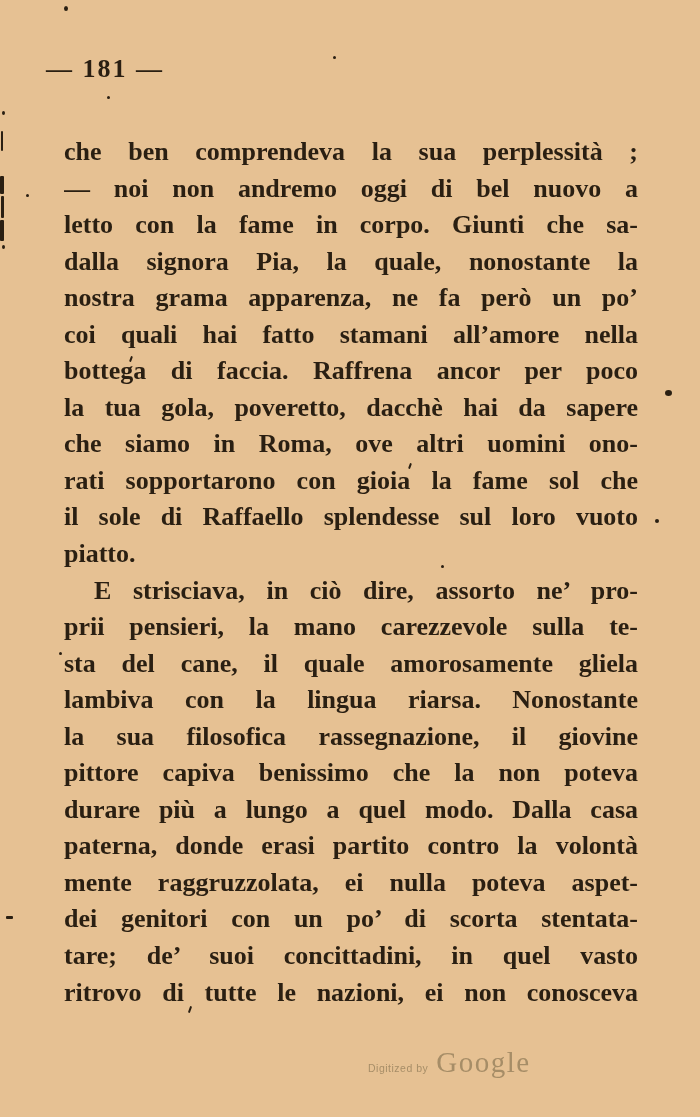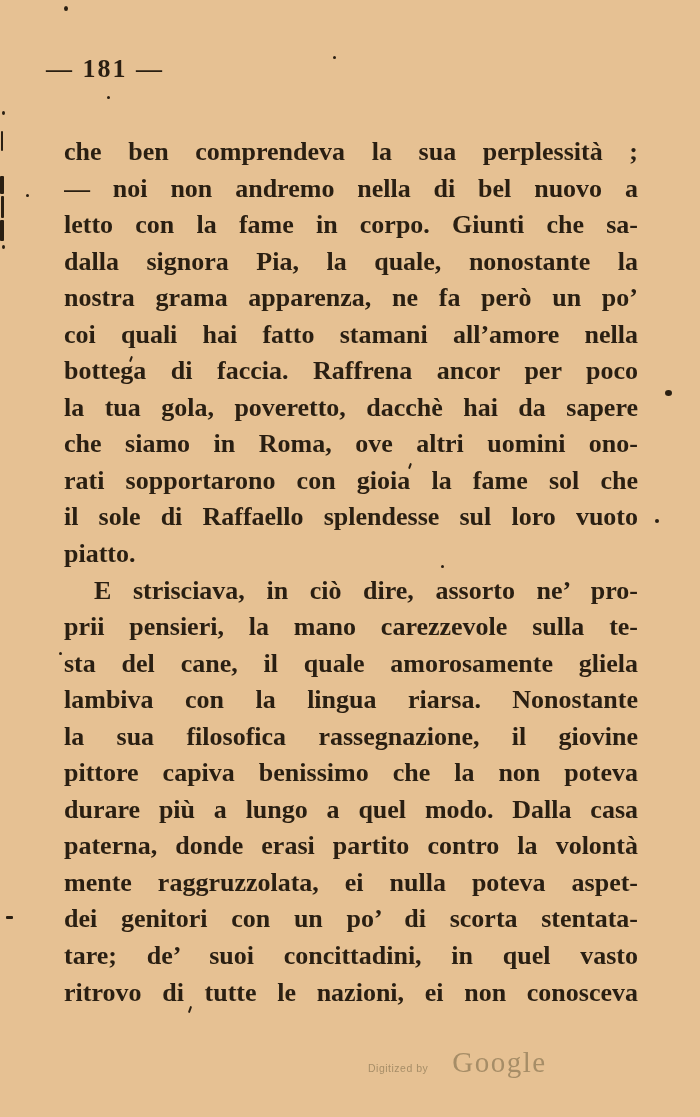--- a/index.html
+++ b/index.html
@@ -44,21 +44,21 @@
     text-align-last: justify;
     white-space: normal;
   }
   .line.no-just { text-align-last: left; }
   .line.indent { text-indent: 30px; }
   .watermark {
     position: absolute;
     left: 368px; top: 1046px;
     display: flex;
     align-items: baseline;
-    gap: 24px;
+    gap: 8px;
     opacity: 0.85;
   }
   .wm-prefix {
     font-family: "Liberation Sans", sans-serif;
     font-size: 10.5px;
     color: var(--wm);
     letter-spacing: 0.5px;
   }
   .wm-logo {
     font-family: "Liberation Serif", serif;
@@ -76,21 +76,21 @@
 </style>
 </head>
 <body>
 
 <div class="page">
 
   <div class="header">— 181 —</div>
 
   <div class="text-block" id="text-block">
       <div class="line">che ben comprendeva la sua perplessità ;</div>
-      <div class="line">— noi non andremo nella di bel nuovo a</div>
+      <div class="line">— noi non andremo oggi di bel nuovo a</div>
       <div class="line">letto con la fame in corpo. Giunti che sa-</div>
       <div class="line">dalla signora Pia, la quale, nonostante la</div>
       <div class="line">nostra grama apparenza, ne fa però un po’</div>
       <div class="line">coi quali hai fatto stamani all’amore nella</div>
       <div class="line">bottega di faccia. Raffrena ancor per poco</div>
       <div class="line">la tua gola, poveretto, dacchè hai da sapere</div>
       <div class="line">che siamo in Roma, ove altri uomini ono-</div>
       <div class="line">rati sopportarono con gioia la fame sol che</div>
       <div class="line">il sole di Raffaello splendesse sul loro vuoto</div>
       <div class="line no-just">piatto.</div>

